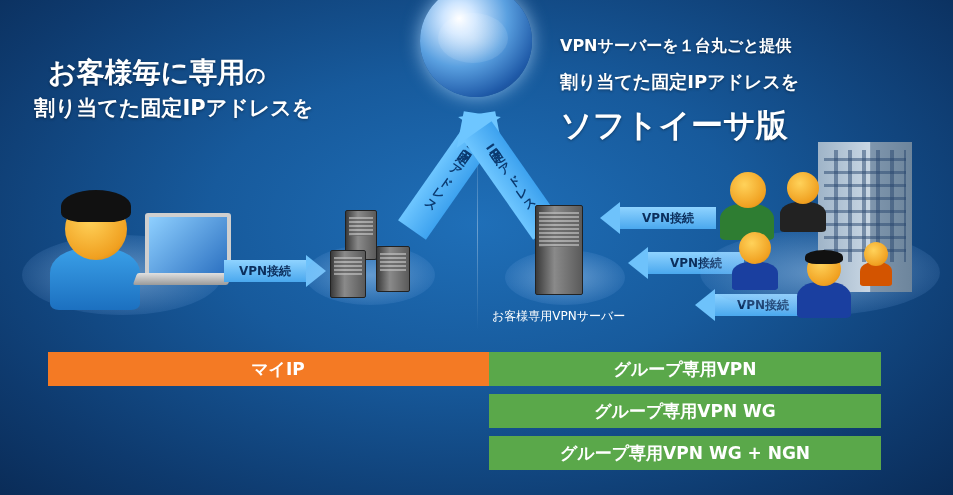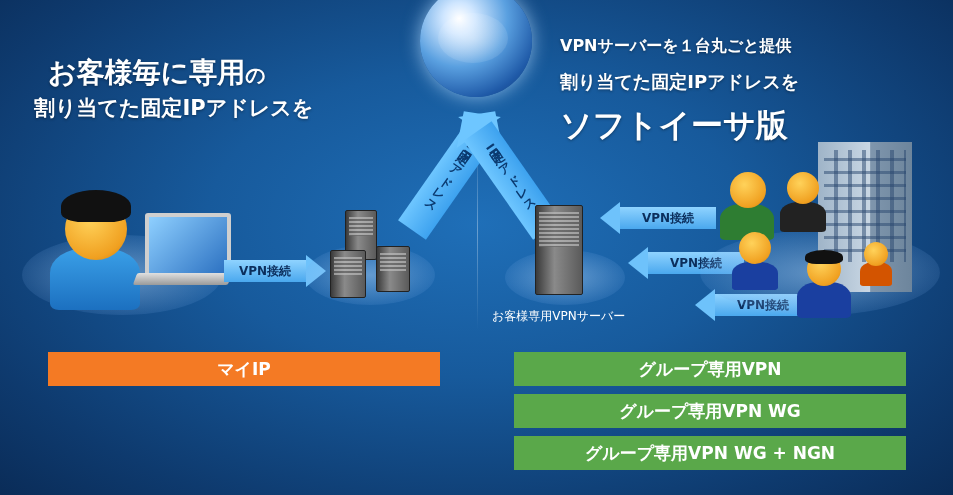--- a/index.html
+++ b/index.html
@@ -50,22 +50,22 @@
   .laptop-screen { position:absolute; left:145px; top:213px; width:78px; height:58px; background: linear-gradient(135deg,#8fd0ff,#2a6fc0); border:4px solid #cfcfcf; border-radius:3px; }
   .laptop-base { position:absolute; left:135px; top:273px; width:95px; height:12px; background: linear-gradient(#e0e0e0,#9a9a9a); transform: skewX(-20deg); border-radius:2px; }
 
   .building { position:absolute; left:818px; top:142px; width:94px; height:150px;
     background: linear-gradient(90deg,#9fb4c8 0%,#c9d7e4 55%,#7f96ad 56%,#6d859c 100%); }
   .building::before { content:""; position:absolute; inset:8px 6px 30px 6px; background:
       repeating-linear-gradient(90deg, transparent 0 10px, rgba(40,70,110,0.5) 10px 14px),
       repeating-linear-gradient(0deg, transparent 0 10px, rgba(40,70,110,0.5) 10px 13px); }
 
   .btn { position:absolute; height:34px; color:#fff; font-weight:bold; font-size:17px; display:flex; align-items:center; justify-content:center; border:none; cursor:pointer; font-family:"DejaVu Sans", sans-serif; }
-  .btn-orange { background:#f47a24; left:48px; width:392px; }
-  .btn-green { background:#5aa84a; left:514px; width:392px; }
+  .btn-orange { background:#f47a24; left:48px; width:460px; }
+  .btn-green { background:#5aa84a; left:489px; width:392px; }
 </style>
 </head>
 <body>
 
 <div class="stage">
 
   <div class="divider"></div>
 
   <div class="globe"></div>
 

